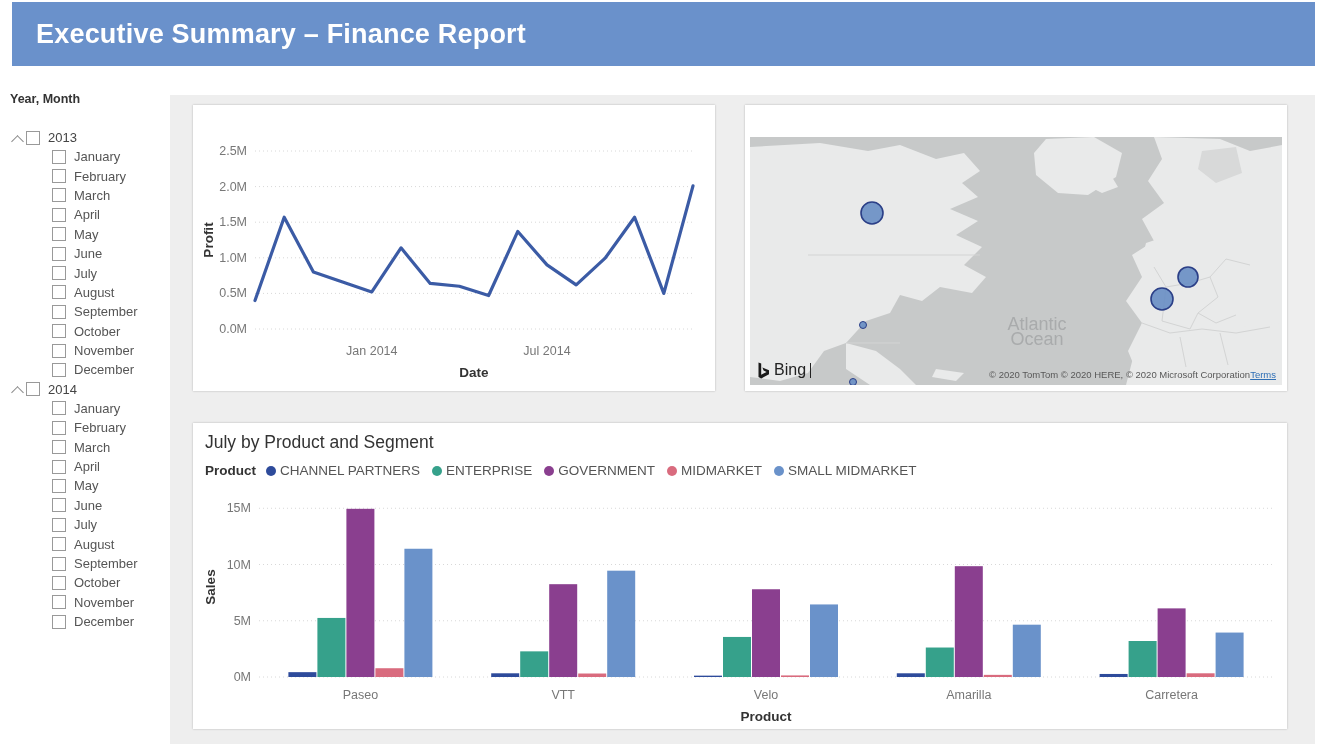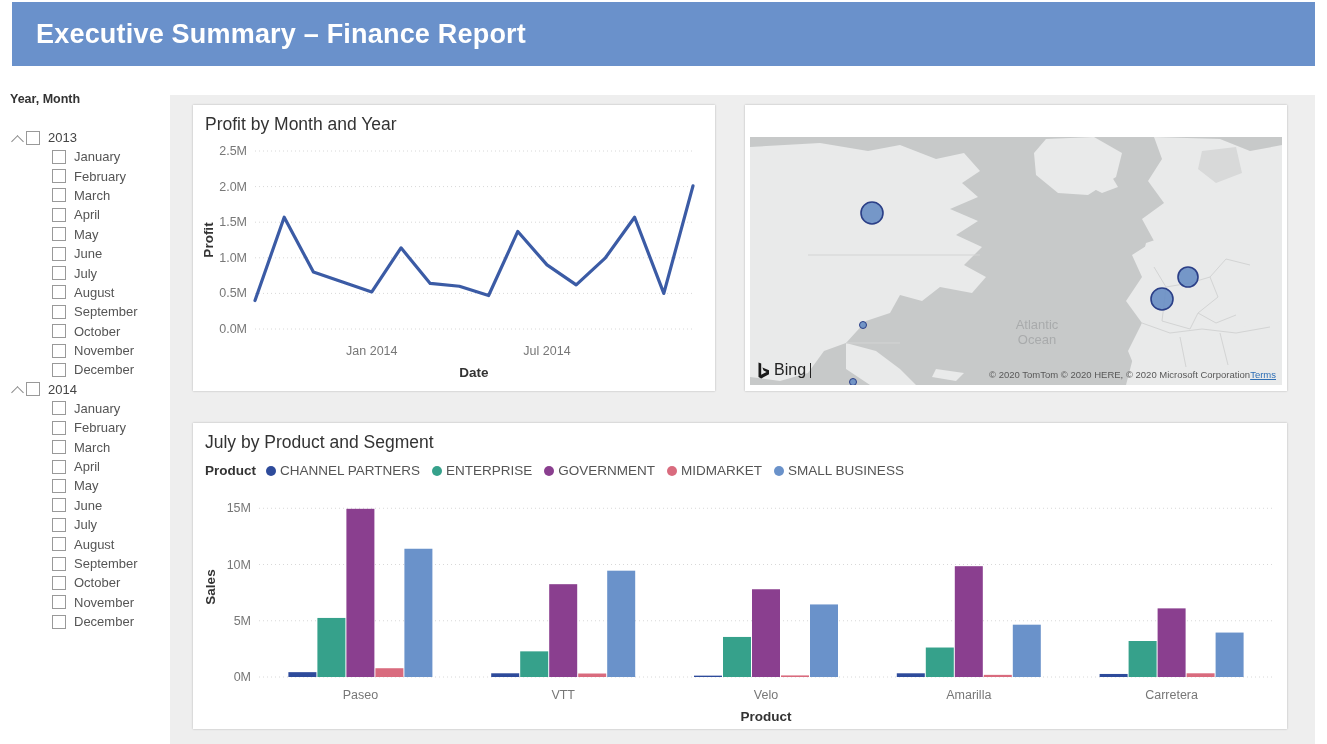--- a/index.html
+++ b/index.html
@@ -86,21 +86,21 @@
   }
   .bing-b {
     width: 12px; height: 17px; display:inline-block; position: relative;
   }
   .map-attr {
     position: absolute; right: 6px; bottom: 5px;
     font-size: 9.5px; color: #585858; white-space: nowrap;
   }
   .map-attr .terms { color: #2f6fb5; text-decoration: underline; margin-left: 0; }
   .ocean-label {
-    position: absolute; color: #a9abac; font-size: 13px; text-align: center;
+    position: absolute; color: #a9abac; font-size: 18px; text-align: center;
     line-height: 15px; left: 252px; top: 180px; width: 70px;
   }
 
   
   .legend {
     position: absolute; left: 12px; top: 40px;
     display: flex; align-items: center; gap: 6px;
     font-size: 13.5px; color: #555555; white-space: nowrap;
   }
   .legend-title { font-weight: bold; color: #333333; margin-right: 4px; }
@@ -229,21 +229,20 @@
             <span class="month-label">December</span>
           </div>
         </li>
       </ul>
   </div>
 
   <div class="canvas-top"></div>
   <div class="canvas-bottom"></div>
 
   <div class="card" id="line-card">
-    <div class="card-title">Profit by Month and Year</div>
     <svg id="line-svg" width="522" height="252" style="position:absolute;left:0;top:28px;">
         <line x1="62" y1="196" x2="500" y2="196" stroke="#d8d8d8" stroke-width="1" stroke-dasharray="1 3"></line>
         <text x="54" y="200" text-anchor="end" class="tick-label">0.0M</text>
         <line x1="62" y1="160.4" x2="500" y2="160.4" stroke="#d8d8d8" stroke-width="1" stroke-dasharray="1 3"></line>
         <text x="54" y="164.4" text-anchor="end" class="tick-label">0.5M</text>
         <line x1="62" y1="124.8" x2="500" y2="124.8" stroke="#d8d8d8" stroke-width="1" stroke-dasharray="1 3"></line>
         <text x="54" y="128.8" text-anchor="end" class="tick-label">1.0M</text>
         <line x1="62" y1="89.2" x2="500" y2="89.2" stroke="#d8d8d8" stroke-width="1" stroke-dasharray="1 3"></line>
         <text x="54" y="93.2" text-anchor="end" class="tick-label">1.5M</text>
         <line x1="62" y1="53.599999999999994" x2="500" y2="53.599999999999994" stroke="#d8d8d8" stroke-width="1" stroke-dasharray="1 3"></line>
@@ -318,21 +317,21 @@
         <span class="legend-item">
           <span class="legend-dot" style="background: rgb(138, 63, 143);"></span>
           <span>GOVERNMENT</span>
         </span>
         <span class="legend-item">
           <span class="legend-dot" style="background: rgb(217, 107, 126);"></span>
           <span>MIDMARKET</span>
         </span>
         <span class="legend-item">
           <span class="legend-dot" style="background: rgb(106, 146, 202);"></span>
-          <span>SMALL BUSINESS</span>
+          <span>SMALL MIDMARKET</span>
         </span>
       </div>
     <svg id="bar-svg" width="1094" height="240" style="position:absolute;left:0;top:62px;">
         <line x1="66" y1="192" x2="1080" y2="192" stroke="#d8d8d8" stroke-width="1" stroke-dasharray="1 3"></line>
         <text x="58" y="196" text-anchor="end" class="tick-label">0M</text>
         <line x1="66" y1="135.75" x2="1080" y2="135.75" stroke="#d8d8d8" stroke-width="1" stroke-dasharray="1 3"></line>
         <text x="58" y="139.75" text-anchor="end" class="tick-label">5M</text>
         <line x1="66" y1="79.5" x2="1080" y2="79.5" stroke="#d8d8d8" stroke-width="1" stroke-dasharray="1 3"></line>
         <text x="58" y="83.5" text-anchor="end" class="tick-label">10M</text>
         <line x1="66" y1="23.25" x2="1080" y2="23.25" stroke="#d8d8d8" stroke-width="1" stroke-dasharray="1 3"></line>

